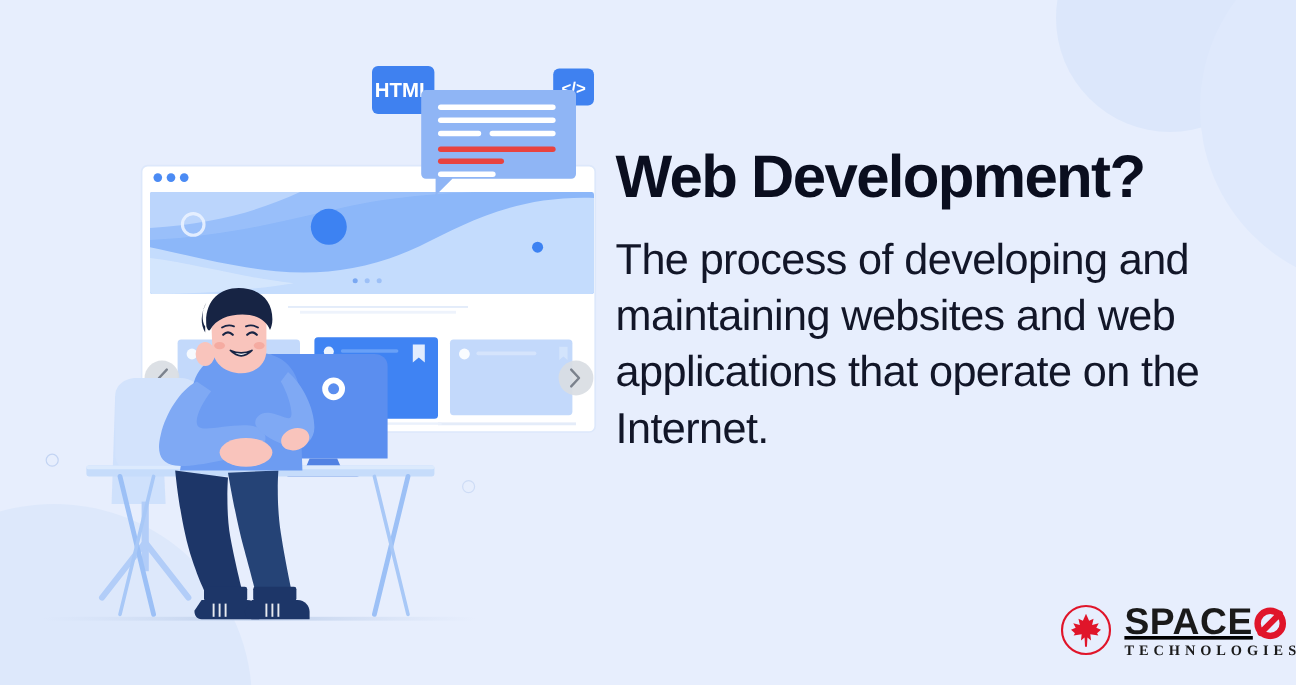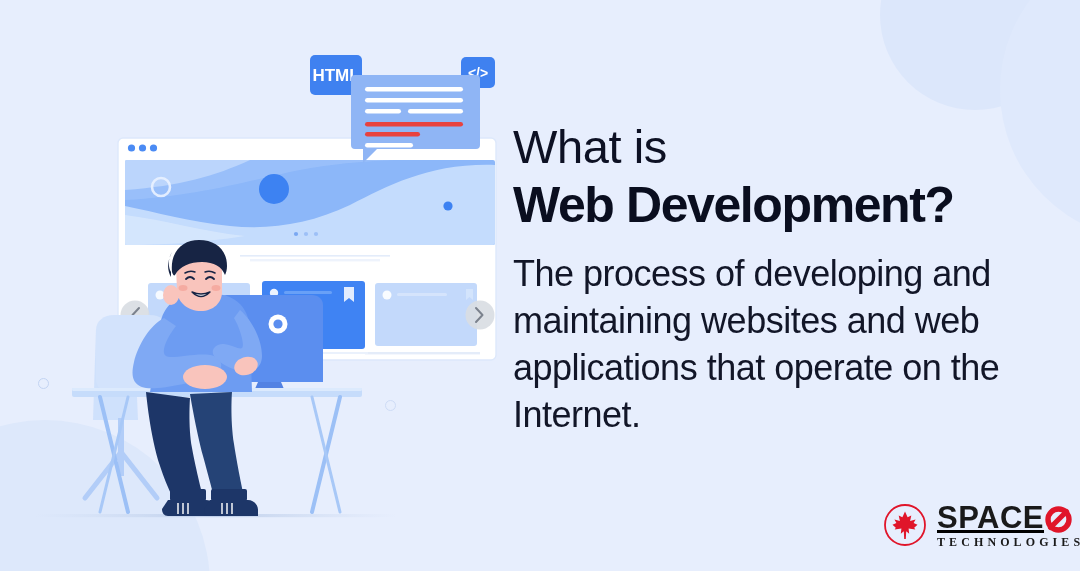--- a/index.html
+++ b/index.html
@@ -301,21 +301,20 @@
           <ellipse cx="216" cy="288" rx="4.5" ry="3" fill="#f3a398" opacity="0.75"></ellipse>
 
           <path d="M192,292 q9,9 18,0 q-9,4 -18,0 Z" fill="#ffffff" stroke="#172444" stroke-width="1.4" stroke-linejoin="round"></path>
         </g>
       </g>
 
     </svg>
   </div>
 
   <div id="copy">
-    <div id="eyebrow">What is</div>
     <div id="headline">Web Development?</div>
     <div id="subcopy">The process of developing and maintaining websites and web applications that operate on the Internet.</div>
   </div>
 
   <div id="logo">
     <div id="logo-maple-wrap">
       <svg width="44" height="44" viewBox="0 0 44 44" xmlns="http://www.w3.org/2000/svg">
         <circle cx="22" cy="22" r="20" fill="none" stroke="#e0152a" stroke-width="1.8"></circle>
         <path d="M22 8.5 L24.6 14.3 L28.3 12.6 L27.1 17.9 L32.6 16.4 L30.6 20.1
                  L34.5 21.8 L31.2 24.7 L32.3 26.6 L25.6 25.6 L26.2 30.8 L23.2 28.3

